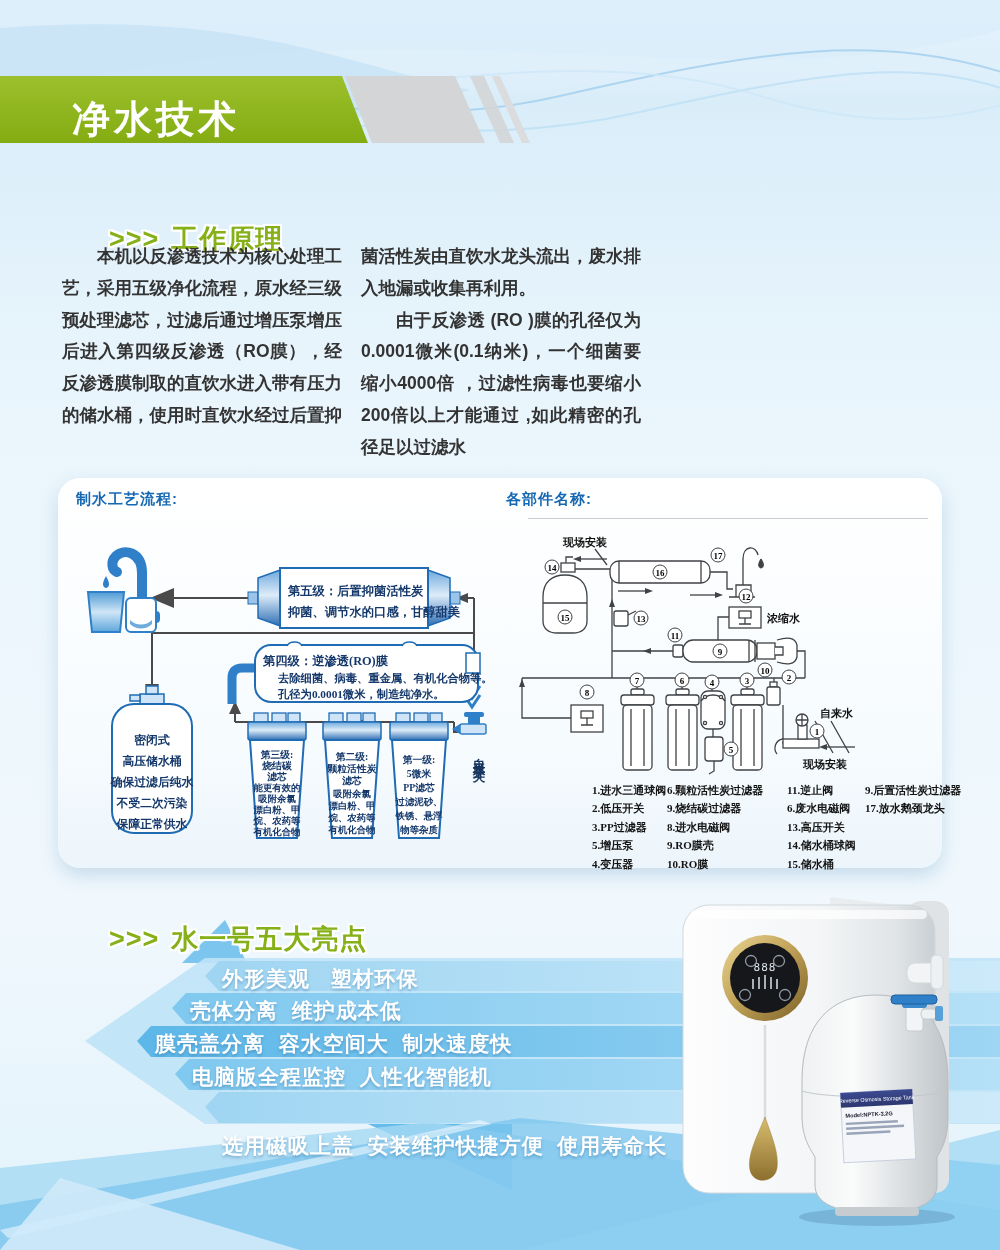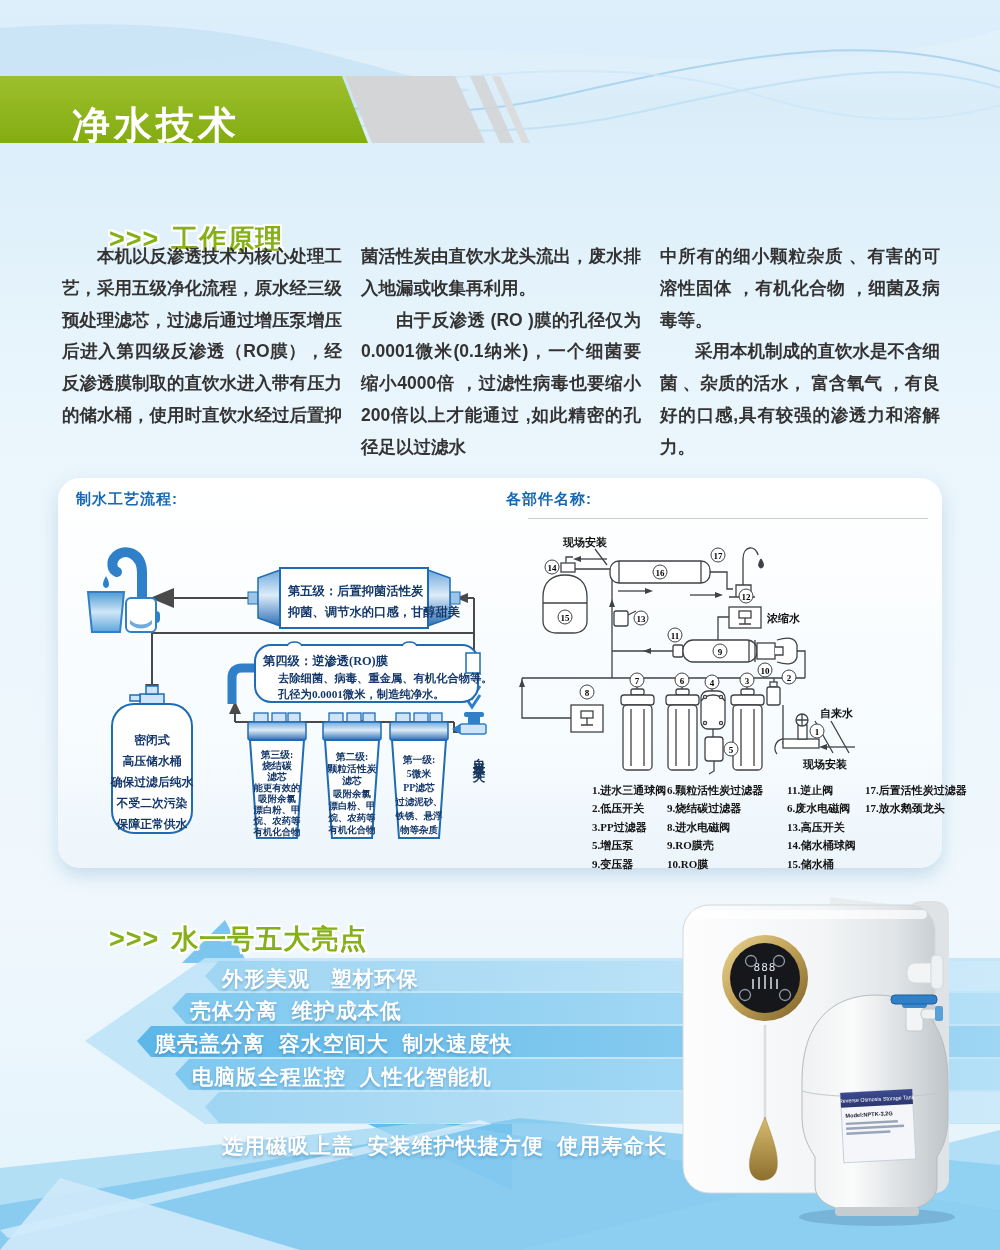--- a/index.html
+++ b/index.html
@@ -5,21 +5,21 @@
   html,body{margin:0;padding:0;}
   body{font-family:"Liberation Sans",sans-serif;}
   .canvas{position:relative;width:1000px;height:1250px;overflow:hidden;
     background:linear-gradient(180deg,#eaf6fd 0%,#d9edf9 8%,#e9f5fc 30%,#f0f8fd 72%,#e2f2fb 100%);}
   .abs{position:absolute;}
   svg{display:block;}
   
   .green-banner{left:0;top:76px;width:380px;height:67px;
     background:linear-gradient(180deg,#9cc02c,#84ac12);
     clip-path:polygon(0 0,342px 0,368px 100%,0 100%);}
-  .page-title{position:absolute;left:72px;top:16px;height:67px;line-height:67px;
+  .page-title{position:absolute;left:72px;top:10px;height:67px;line-height:67px;
     color:#fff;font-size:38px;font-weight:bold;letter-spacing:4px;}
   
   .sec-h{font-size:27px;font-weight:bold;color:#85b017;letter-spacing:1px;white-space:pre;
     text-shadow:-2px -2px 0 #fff,2px -2px 0 #fff,-2px 2px 0 #fff,2px 2px 0 #fff,
      0 -2px 0 #fff,0 2px 0 #fff,-2px 0 0 #fff,2px 0 0 #fff;}
   .sec-h .arrows{margin-right:12px;}
   
   .cols{left:62px;top:241px;width:878px;display:flex;gap:19px;}
   .col{width:280px;font-size:17.5px;font-weight:bold;color:#333;line-height:31.8px;
     text-align:justify;}
@@ -102,24 +102,20 @@
     <span class="arrows">&gt;&gt;&gt;</span><span>工作原理</span>
   </div>
 
   <div class="abs cols">
     <div class="col">
       <p class="indent">本机以反渗透技术为核心处理工艺，采用五级净化流程，原水经三级预处理滤芯，过滤后通过增压泵增压后进入第四级反渗透（RO膜），经反渗透膜制取的直饮水进入带有压力的储水桶，使用时直饮水经过后置抑</p>
     </div>
     <div class="col">
       <p>菌活性炭由直饮水龙头流出，废水排入地漏或收集再利用。</p>
       <p class="indent">由于反渗透 (RO )膜的孔径仅为0.0001微米(0.1纳米)，一个细菌要缩小4000倍 ，过滤性病毒也要缩小200倍以上才能通过 ,如此精密的孔径足以过滤水</p>
-    </div>
-    <div class="col">
-      <p>中所有的细小颗粒杂质 、有害的可溶性固体 ，有机化合物 ，细菌及病毒等。</p>
-      <p class="indent">采用本机制成的直饮水是不含细菌 、杂质的活水， 富含氧气 ，有良好的口感,具有较强的渗透力和溶解力。</p>
     </div>
   </div>
 
   <div class="abs panel"></div>
   <div class="abs diagram-label" style="left:76px;top:490px">制水工艺流程:</div>
   <div class="abs diagram-label" style="left:506px;top:490px">各部件名称:</div>
   <div class="abs divider" style="left:528px;top:518px;width:400px"></div>
 
   <svg class="abs" style="left:62px;top:518px" width="435" height="348" viewBox="0 0 435 348">
     <defs>
@@ -393,38 +389,38 @@
     <text class="stext" x="252" y="97" font-size="11">浓缩水</text>
     <text class="stext" x="305" y="192" font-size="11">自来水</text>
     <text class="stext" x="288" y="243" font-size="11">现场安装</text>
   </svg>
 
   <div class="abs legend-col" style="left:547px;top:781px">
     <div>1.进水三通球阀</div>
     <div>2.低压开关</div>
     <div>3.PP过滤器</div>
     <div>5.增压泵</div>
-    <div>9.变压器</div>
+    <div>4.变压器</div>
   </div>
   <div class="abs legend-col" style="left:622px;top:781px">
     <div>6.颗粒活性炭过滤器</div>
     <div>9.烧结碳过滤器</div>
     <div>8.进水电磁阀</div>
     <div>9.RO膜壳</div>
     <div>10.RO膜</div>
   </div>
   <div class="abs legend-col" style="left:742px;top:781px">
     <div>11.逆止阀</div>
     <div>6.废水电磁阀</div>
     <div>13.高压开关</div>
     <div>14.储水桶球阀</div>
     <div>15.储水桶</div>
   </div>
   <div class="abs legend-col" style="left:820px;top:781px">
-    <div>17.后置活性炭过滤器</div>
+    <div>9.后置活性炭过滤器</div>
     <div>17.放水鹅颈龙头</div>
   </div>
 
   <div class="abs hl-row" style="left:222px;top:965px">外形美观   塑材环保</div>
 
   <div class="abs sec-h" style="left:75px;top:890px">
     <span class="arrows">&gt;&gt;&gt;</span><span>水一号五大亮点</span>
   </div>
   <div class="abs hl-row" style="left:155px;top:1030px">膜壳盖分离  容水空间大  制水速度快</div>
   <div class="abs hl-row" style="left:190px;top:997px">壳体分离  维护成本低</div>

